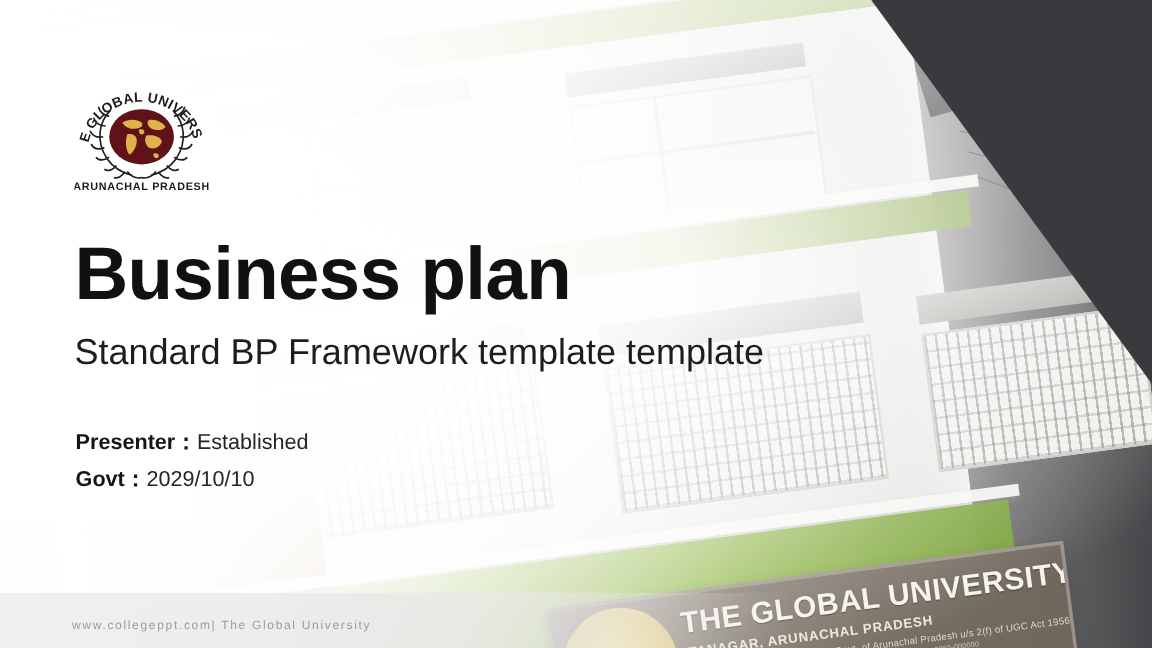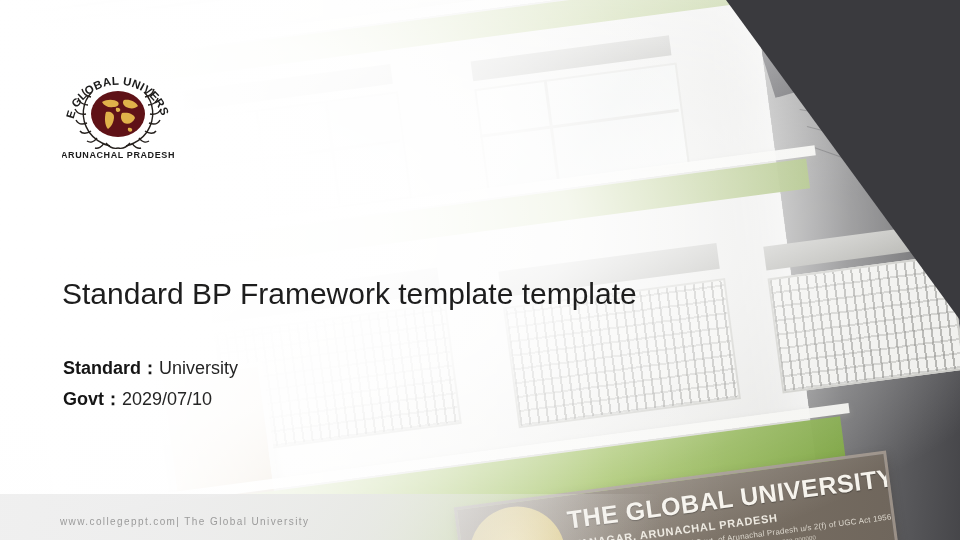--- a/index.html
+++ b/index.html
@@ -381,26 +381,27 @@
 
       <g stroke="#241f1c" stroke-width="1.4" fill="none">
         <path d="M44,87 C48,92 52,93 56,92"></path>
         <path d="M68,87 C64,92 60,93 56,92"></path>
       </g>
 
       <text x="56" y="102" text-anchor="middle" font-family="Liberation Sans, sans-serif" font-size="9" font-weight="700" letter-spacing="0.6" fill="#1b1b1b">ARUNACHAL PRADESH</text>
     </svg>
   </div>
 
+  <div class="title">Business plan</div>
   <div class="subtitle">Standard BP Framework template template</div>
 
   <div class="meta">
     <div class="meta-row">
-      <span class="meta-label">Standard</span><span class="meta-colon">：</span><span class="meta-value">University</span>
+      <span class="meta-label">Presenter</span><span class="meta-colon">：</span><span class="meta-value">Established</span>
     </div>
     <div class="meta-row">
-      <span class="meta-label">Govt</span><span class="meta-colon">：</span><span class="meta-value">2029/07/10</span>
+      <span class="meta-label">Govt</span><span class="meta-colon">：</span><span class="meta-value">2029/10/10</span>
     </div>
   </div>
 
   <div class="footer-text">www.collegeppt.com| The Global University</div>
 
 </div>
 
 </body></html>

